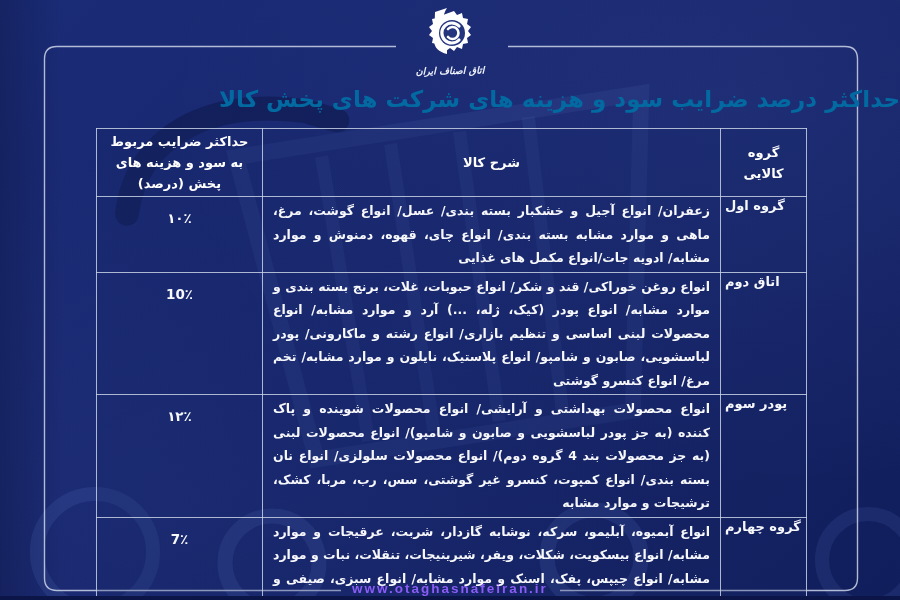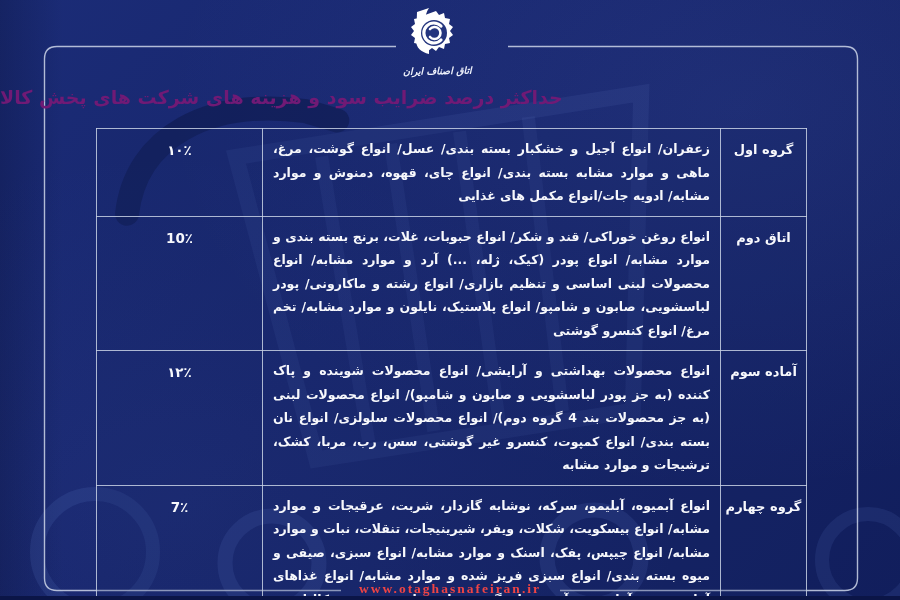--- a/index.html
+++ b/index.html
@@ -8,62 +8,62 @@
     font-family:"DejaVu Sans",sans-serif;
     background:
       linear-gradient(90deg, rgba(5,10,40,0.25) 0%, rgba(0,0,0,0) 7%),
       radial-gradient(ellipse at 82% 18%, rgba(110,140,230,0.10), rgba(0,0,0,0) 55%),
       radial-gradient(ellipse at 20% 85%, rgba(90,120,210,0.08), rgba(0,0,0,0) 50%),
       linear-gradient(135deg,#1b2c77 0%,#17256c 45%,#111e5c 100%);
   }
   .layer{position:absolute;left:0;top:0;}
   
   .poster-title{
-    position:absolute;top:86px;left:0;width:900px;text-align:left;
-    color:#701a75;font-size:19px;font-weight:bold;letter-spacing:0.2px;
+    position:absolute;top:86px;left:0;width:900px;text-align:right;
+    color:#0369a1;font-size:23px;font-weight:bold;letter-spacing:0.2px;
   }
   
-  .logo{position:absolute;top:8px;left:403px;width:94px;text-align:left;}
+  .logo{position:absolute;top:8px;left:403px;width:94px;text-align:center;}
   .logo .caption{
     margin-top:1px;color:#eef1fb;font-size:9.5px;font-style:italic;
     font-weight:bold;white-space:nowrap;transform:rotate(-1deg);
   }
   
   table.main{
     position:absolute;top:128px;left:96px;width:710px;
     border-collapse:collapse;table-layout:fixed;direction:rtl;
     color:#f7f8fc;
   }
   table.main td, table.main th{
     border:1px solid rgba(200,209,228,0.85);
     font-weight:bold;
     background:rgba(22,38,105,0.25);
   }
   th.h-group,th.h-desc,th.h-pct{
     font-size:13px;text-align:center;vertical-align:middle;
     padding:2px 8px;line-height:21px;color:#ffffff;
   }
   td.group{
-    font-size:13px;text-align:center;vertical-align:top;padding:13px 4px 0 4px;
+    font-size:13px;text-align:left;vertical-align:top;padding:1px 4px 0 4px;
     white-space:nowrap;
   }
   td.desc{
     font-size:12.5px;text-align:justify;vertical-align:middle;
-    padding:8px 10px;line-height:23.5px;
+    padding:2px 10px;line-height:23.5px;
   }
   td.pct{
     font-size:13.5px;text-align:center;vertical-align:top;padding:13px 4px 0 4px;margin-left:27px;
   }
   tr.rh{height:48px;} tr.r1{height:49px;} tr.r2{height:97px;}
   tr.r3{height:98px;} tr.r4{height:102px;}
   
   .footer-url{
     position:absolute;top:581px;left:0;width:900px;text-align:center;
-    color:#ef4444;font-size:13.5px;font-weight:bold;letter-spacing:2px;
-    font-family:Liberation Serif, serif;direction:ltr;
+    color:#8b5cf6;font-size:13.5px;font-weight:bold;letter-spacing:2px;
+    font-family:Liberation Sans, sans-serif;direction:ltr;
   }
   .bottom-strip{
     position:absolute;left:0;top:596px;width:900px;height:4px;
     background:#0b1547;
   }
 </style>
 </head>
 <body>
 
 <svg class="layer" width="900" height="600" viewBox="0 0 900 600" aria-hidden="true">
@@ -99,32 +99,37 @@
 
 <div class="poster-title">حداکثر درصد ضرایب سود و هزینه های شرکت های پخش کالا</div>
 
 <table class="main">
   <colgroup>
     <col style="width:86px">
       <col style="width:458px">
       <col style="width:166px">
   </colgroup>
   <tbody>
+      <tr class="rh">
+    <th class="h-group">گروه کالایی</th>
+    <th class="h-desc">شرح کالا</th>
+    <th class="h-pct">حداکثر ضرایب مربوط به سود و هزینه های پخش (درصد)</th>
+  </tr>
   <tr class="r1">
     <td class="group">گروه اول</td>
     <td class="desc">زعفران/ انواع آجیل و خشکبار بسته بندی/ عسل/ انواع گوشت، مرغ، ماهی و موارد مشابه بسته بندی/ انواع چای، قهوه، دمنوش و موارد مشابه/ ادویه جات/انواع مکمل های غذایی</td>
     <td class="pct"><span dir="ltr">۱۰٪</span></td>
   </tr>
   <tr class="r2">
     <td class="group">اتاق دوم</td>
     <td class="desc">انواع روغن خوراکی/ قند و شکر/ انواع حبوبات، غلات، برنج بسته بندی و موارد مشابه/ انواع پودر (کیک، ژله، ...) آرد و موارد مشابه/ انواع محصولات لبنی اساسی و تنظیم بازاری/ انواع رشته و ماکارونی/ پودر لباسشویی، صابون و شامپو/ انواع پلاستیک، نایلون و موارد مشابه/ تخم مرغ/ انواع کنسرو گوشتی</td>
     <td class="pct"><span dir="ltr">10٪</span></td>
   </tr>
   <tr class="r3">
-    <td class="group">آماده سوم</td>
+    <td class="group">پودر سوم</td>
     <td class="desc">انواع محصولات بهداشتی و آرایشی/ انواع محصولات شوینده و پاک کننده (به جز پودر لباسشویی و صابون و شامپو)/ انواع محصولات لبنی (به جز محصولات بند 4 گروه دوم)/ انواع محصولات سلولزی/ انواع نان بسته بندی/ انواع کمپوت، کنسرو غیر گوشتی، سس، رب، مربا، کشک، ترشیجات و موارد مشابه</td>
     <td class="pct"><span dir="ltr">۱۲٪</span></td>
   </tr>
   <tr class="r4">
     <td class="group">گروه چهارم</td>
     <td class="desc">انواع آبمیوه، آبلیمو، سرکه، نوشابه گازدار، شربت، عرقیجات و موارد مشابه/ انواع بیسکویت، شکلات، ویفر، شیرینیجات، تنقلات، نبات و موارد مشابه/ انواع چیپس، پفک، اسنک و موارد مشابه/ انواع سبزی، صیفی و میوه بسته بندی/ انواع سبزی فریز شده و موارد مشابه/ انواع غذاهای آماده و نیمه آماده و فرآورده های گوشتی از قبیل سوسیس و کالباس و ...</td>
     <td class="pct"><span dir="ltr">7٪</span></td>
   </tr>
 
 </tbody>

